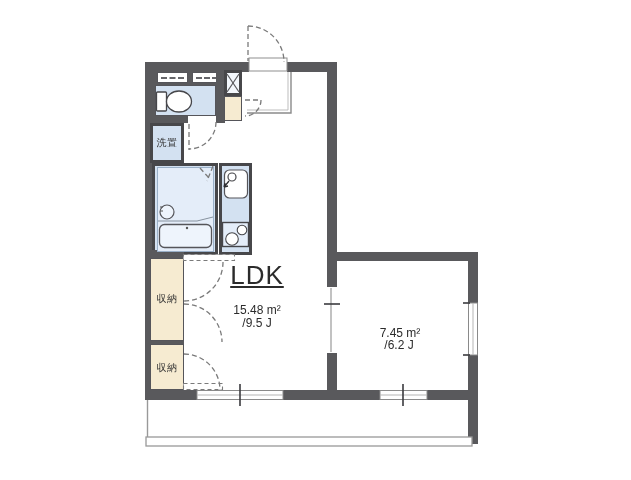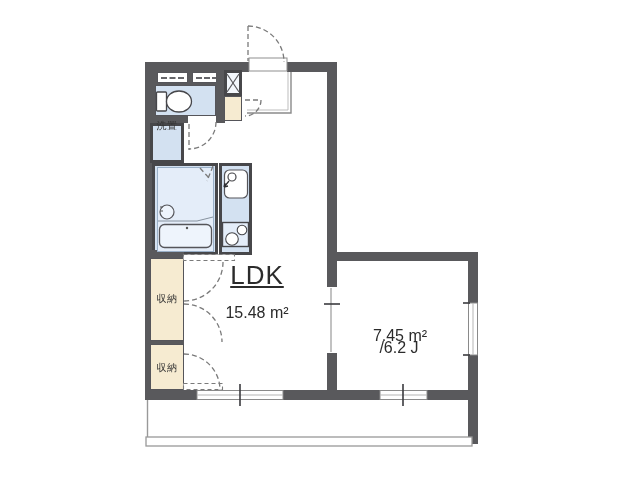--- a/index.html
+++ b/index.html
@@ -8,21 +8,21 @@
   .abs{position:absolute;box-sizing:border-box;}
   .wall{position:absolute;background:var(--wall,#59595c);}
   .wet{background:var(--wet,#d3e1f1);}
   .beige{background:var(--beige,#f6ebd1);}
   .fixbox{position:absolute;box-sizing:border-box;border:3px solid var(--wallDark,#47474a);}
   .thinbox{position:absolute;box-sizing:border-box;border:1.5px solid #55555a;}
   .shelf{position:absolute;box-sizing:border-box;border:1.2px solid #55555a;background:#fff;}
   .shelf>i{position:absolute;left:3px;right:3px;top:45%;border-top:2px dashed #66666a;}
   .lbl{position:absolute;text-align:center;line-height:1.15;}
   .lbl-big{font-size:26px;letter-spacing:1px;color:var(--ink,#2b2b2b);}
-  .lbl-small{font-size:16px;color:var(--ink,#2b2b2b);}
+  .lbl-small{font-size:12px;color:var(--ink,#2b2b2b);}
   .lbl-tiny{font-size:10px;color:#333;letter-spacing:0.5px;}
   svg{position:absolute;left:0;top:0;pointer-events:none;}
   .dash{fill:none;stroke:var(--dash,#7a7a7a);stroke-width:1.3;stroke-dasharray:5 3;}
   .fix{fill:#fff;stroke:#46464a;stroke-width:1.3;}
   .tick{stroke:#3a3a3e;stroke-width:1.6;}
 </style>
 </head>
 <body>
 
 <div id="plan">
@@ -49,35 +49,36 @@
       <i></i>
     </div>
   <div class="abs wet" style="left:155px;top:85px;width:61px;height:31px;border:1px solid #55555a;"></div>
   <div class="wall" style="left:216px;top:70px;width:9px;height:53px;"></div>
   <div class="wall" style="left:150px;top:116px;width:38px;height:7px;"></div>
 
   <div class="fixbox" style="left:224px;top:70px;width:18px;height:26px;background:#f3f7fc;"></div>
   <div class="thinbox beige" style="left:224px;top:96px;width:18px;height:25px;"></div>
 
   <div class="fixbox wet" style="left:150px;top:123px;width:34px;height:40px;"></div>
-  <div class="lbl lbl-tiny" style="left:150px;top:120px;width:34px;">洗置</div>
+  <div class="lbl lbl-tiny" style="left:150px;top:137px;width:34px;">洗置</div>
 
   <div class="fixbox wet" style="left:152px;top:163px;width:66px;height:92px;"></div>
   <div class="fixbox wet" style="left:219px;top:163px;width:33px;height:92px;"></div>
 
   <div class="wall" style="left:150px;top:250px;width:34px;height:8px;"></div>
   <div class="wall" style="left:150px;top:341px;width:34px;height:3px;"></div>
 
   <div class="thinbox beige" style="left:150px;top:258px;width:34px;height:83px;"></div>
   <div class="lbl lbl-tiny" style="left:150px;top:293px;width:34px;">収納</div>
   <div class="thinbox beige" style="left:150px;top:344px;width:34px;height:46px;"></div>
   <div class="lbl lbl-tiny" style="left:150px;top:362px;width:34px;">収納</div>
 
   <div class="lbl lbl-big" style="left:212px;top:261px;width:90px;text-decoration:underline;">LDK</div>
   <div class="lbl lbl-small" style="left:212px;top:304px;width:90px;">15.48 m²</div>
+  <div class="lbl lbl-small" style="left:212px;top:317px;width:90px;">/9.5 J</div>
 
   <div class="lbl lbl-small" style="left:356px;top:327px;width:88px;">7.45 m²</div>
   <div class="lbl lbl-small" style="left:356px;top:339px;width:86px;">/6.2 J</div>
 
   <svg width="631" height="480" viewBox="0 0 631 480">
 
     <g>
       <rect x="249" y="58" width="38" height="13" fill="#fff" stroke="#8f8f8f" stroke-width="1"></rect>
       <path class="dash" d="M 248 26 L 248 61"></path>
       <path class="dash" d="M 248 26 A 36 36 0 0 1 284 62"></path>

